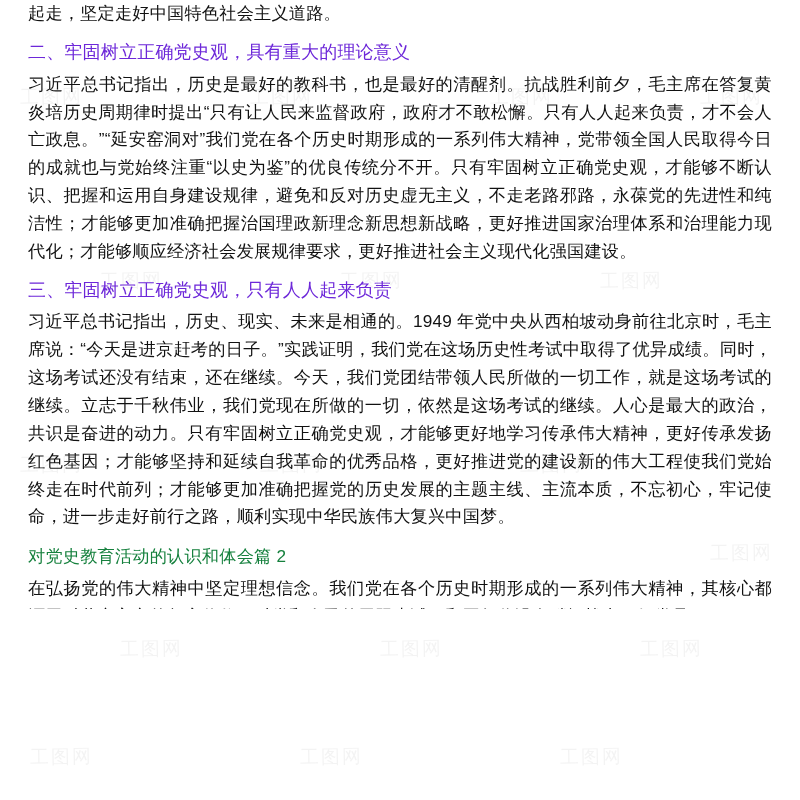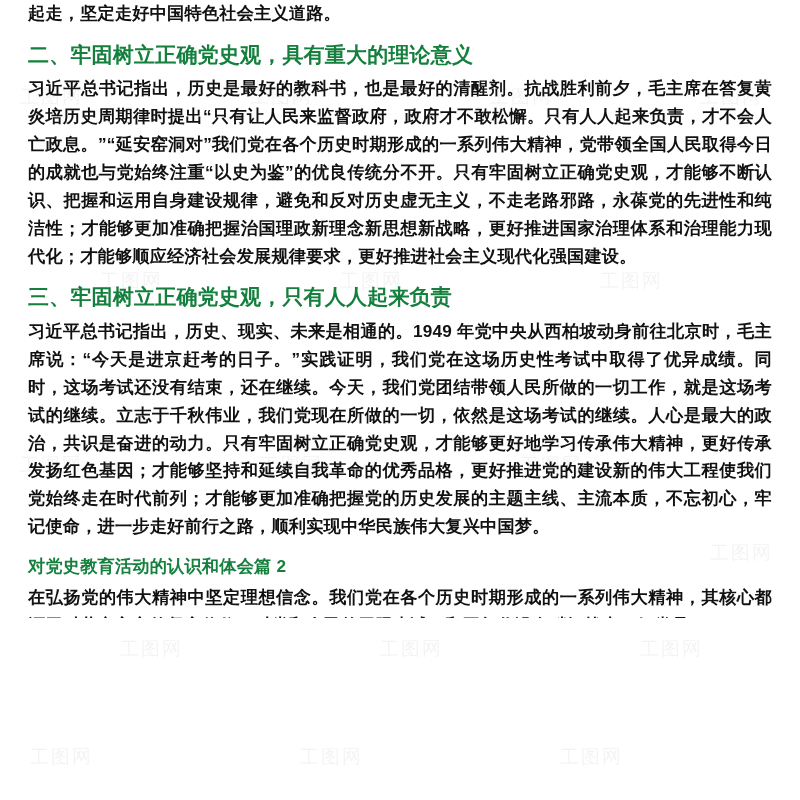--- a/index.html
+++ b/index.html
@@ -18,36 +18,35 @@
   .page {
     position: absolute;
     inset: 0;
     padding: 0 28px;
     box-sizing: border-box;
     overflow: hidden;
   }
   .doc-body {
     position: relative;
     z-index: 2;
-    font-weight: bold;
   }
   p.para {
     margin: 0 0 4px 0;
     font-size: 17.2px;
     line-height: 1.62;
     text-align: justify;
     text-justify: inter-ideograph;
     letter-spacing: 0.2px;
     color: #111111;
   }
   p.heading {
     margin: 10px 0 4px 0;
-    font-size: 21px;
+    font-size: 18px;
     line-height: 1.6;
-    color: #15803d;
+    color: #6d28d9;
     letter-spacing: 0.2px;
   }
   p.subtitle {
     margin: 12px 0 4px 0;
     font-size: 17.2px;
     line-height: 1.6;
     color: #15803d;
     letter-spacing: 0.2px;
   }
   .clipped-top {

